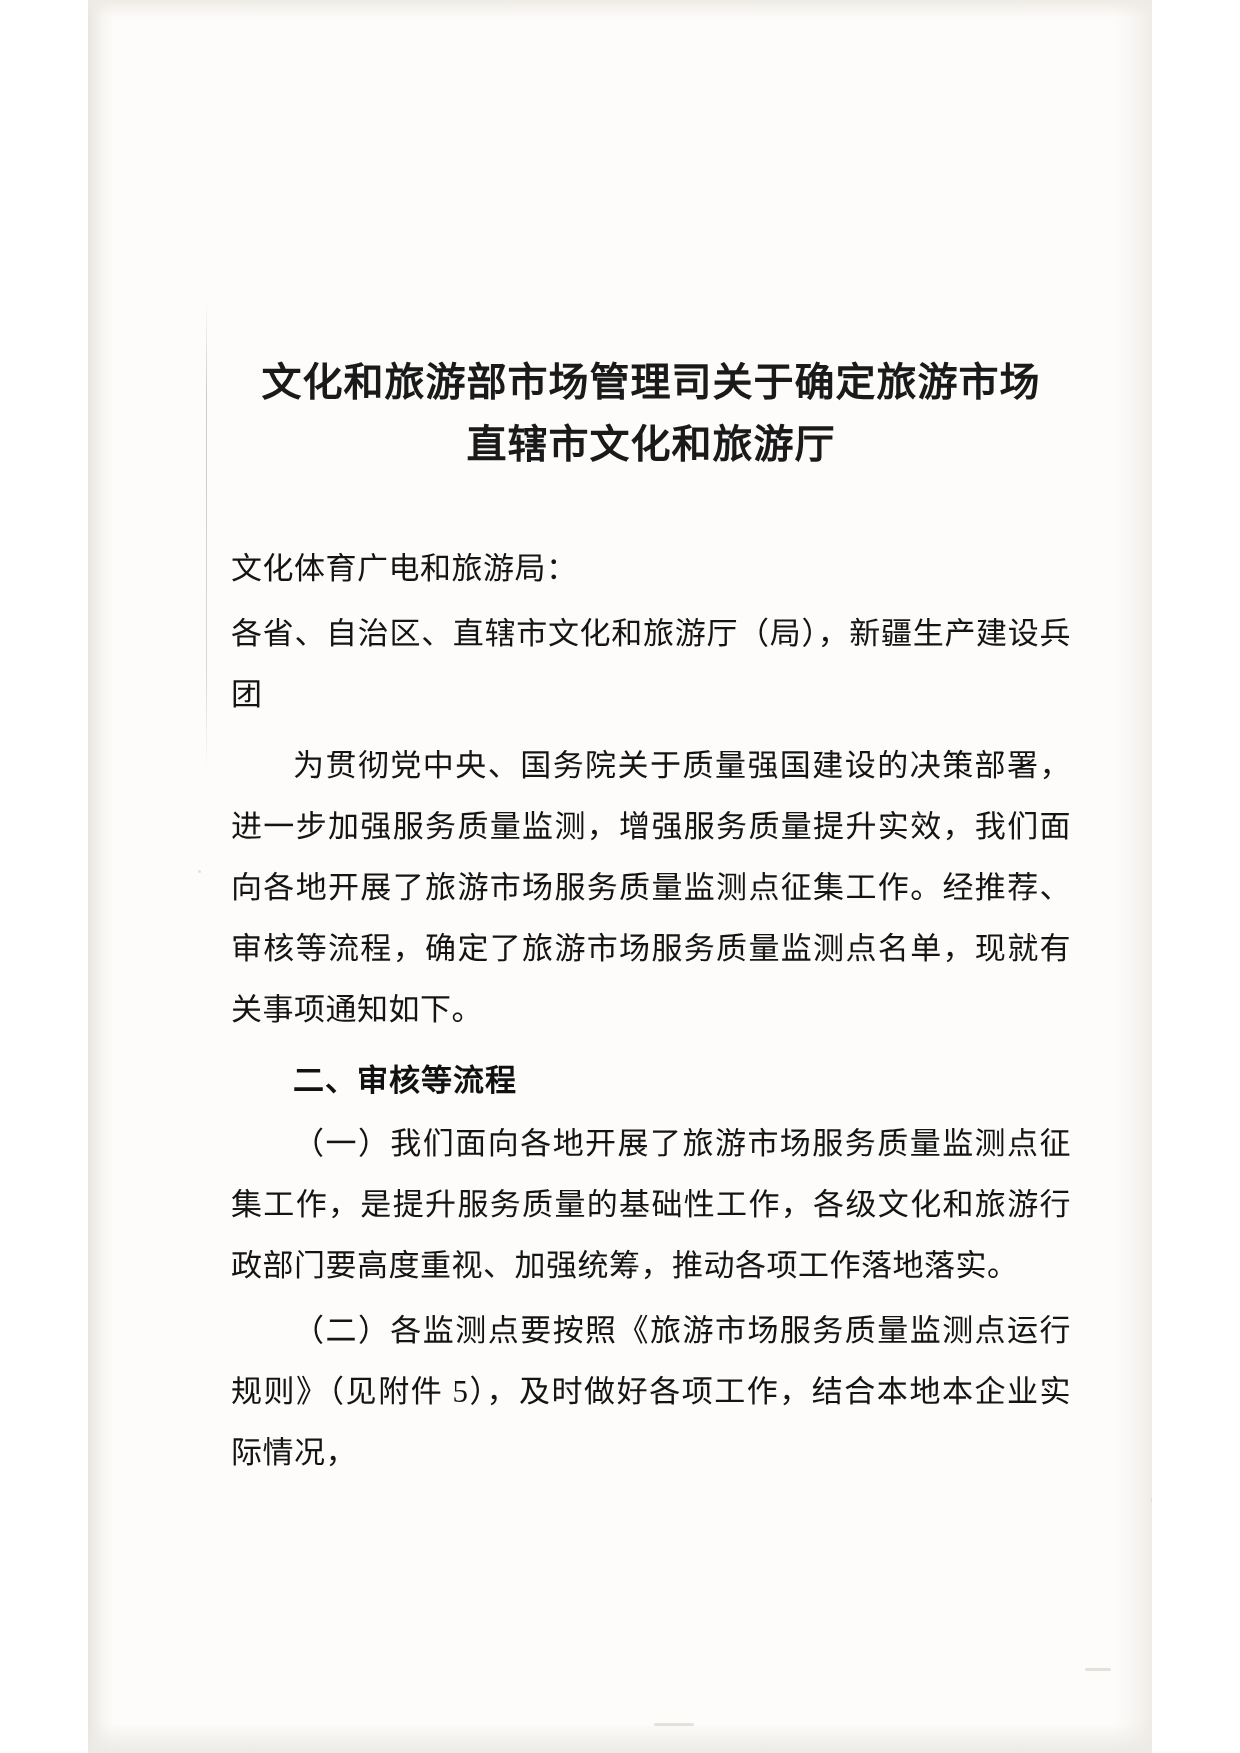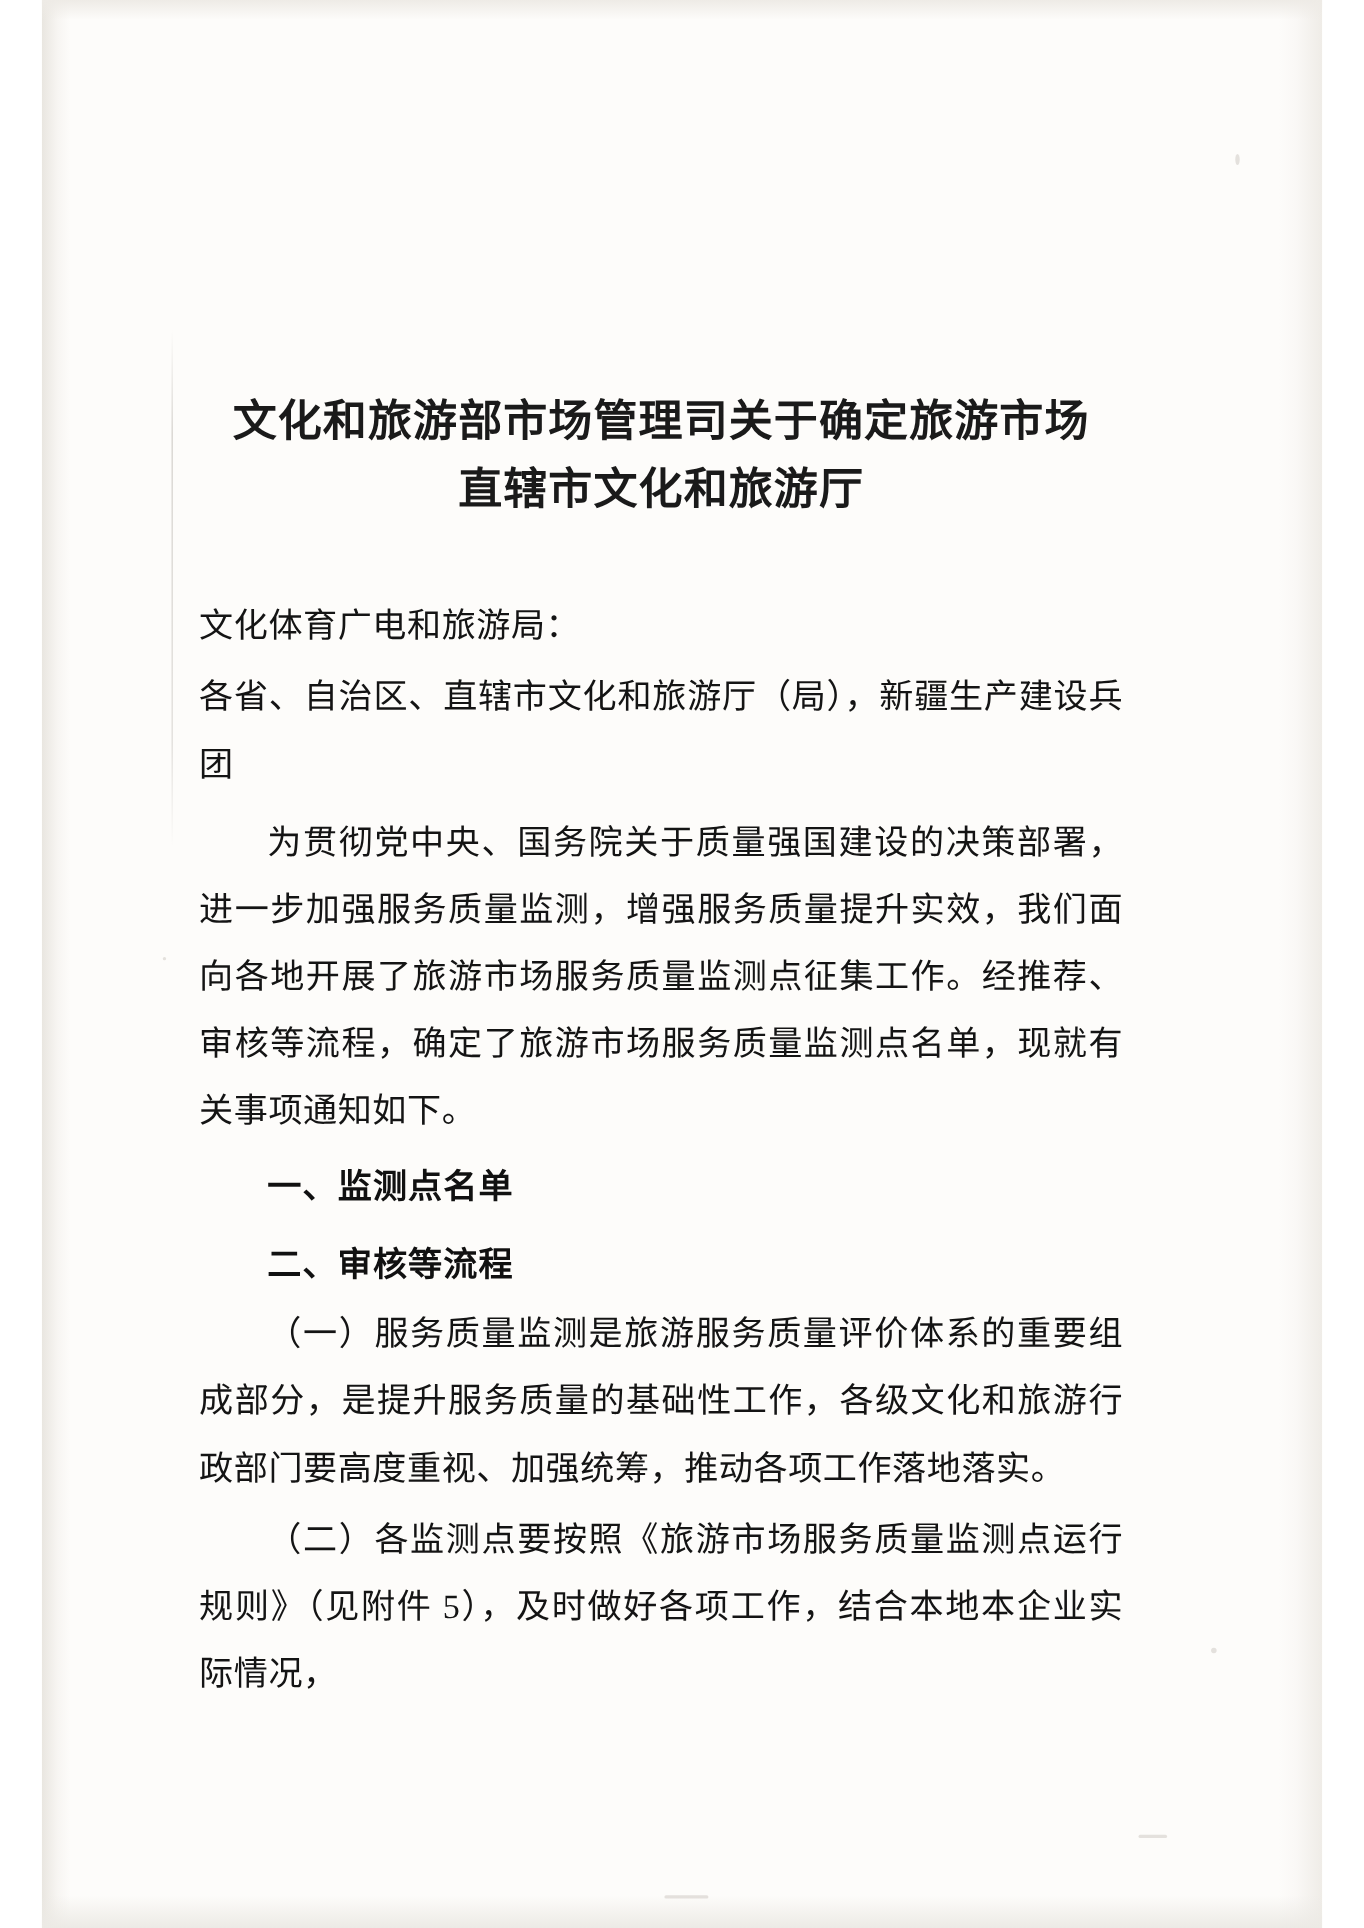--- a/index.html
+++ b/index.html
@@ -6,25 +6,26 @@
   html, body {
     margin: 0;
     padding: 0;
     background: #ffffff;
   }
   body {
     font-family: "Liberation Serif", "DejaVu Serif", serif;
   }
   .page {
     position: relative;
-    width: 1164px;
+    width: 1048px;
     height: 1753px;
     margin: 0 auto;
     background: #fdfcfa;
     overflow: hidden;
+    padding-left: 16px;
   }
   
   .scan-edge-left {
     position: absolute;
     top: 0; left: 0;
     width: 26px; height: 100%;
     background: linear-gradient(to right, #e9e6e0 0%, #f7f5f2 55%, rgba(253,252,250,0) 100%);
     pointer-events: none;
   }
   .scan-edge-right {
@@ -136,23 +137,22 @@
     </h1>
 
     <div class="blk">
       <p class="body-text">文化体育广电和旅游局：</p>
       <p class="body-text">各省、自治区、直辖市文化和旅游厅（局），新疆生产建设兵团</p>
     </div>
 
     <p class="body-text indent">为贯彻党中央、国务院关于质量强国建设的决策部署，进一步加强服务质量监测，增强服务质量提升实效，我们面向各地开展了旅游市场服务质量监测点征集工作。经推荐、审核等流程，确定了旅游市场服务质量监测点名单，现就有关事项通知如下。</p>
 
     <div class="blk">
-      <p class="section-heading">一、监测点名单</p>
     </div>
 
     <div class="blk">
       <p class="section-heading">二、审核等流程</p>
-      <p class="body-text indent">（一）服务质量监测是旅游服务质量评价体系的重要组成部分，是提升服务质量的基础性工作，各级文化和旅游行政部门要高度重视、加强统筹，推动各项工作落地落实。</p>
+      <p class="body-text indent">（一）我们面向各地开展了旅游市场服务质量监测点征集工作，是提升服务质量的基础性工作，各级文化和旅游行政部门要高度重视、加强统筹，推动各项工作落地落实。</p>
       <p class="body-text indent">（二）各监测点要按照《旅游市场服务质量监测点运行规则》（见附件 5），及时做好各项工作，结合本地本企业实际情况，</p>
     </div>
 
   </div>
 </div>
 
 </body></html>

